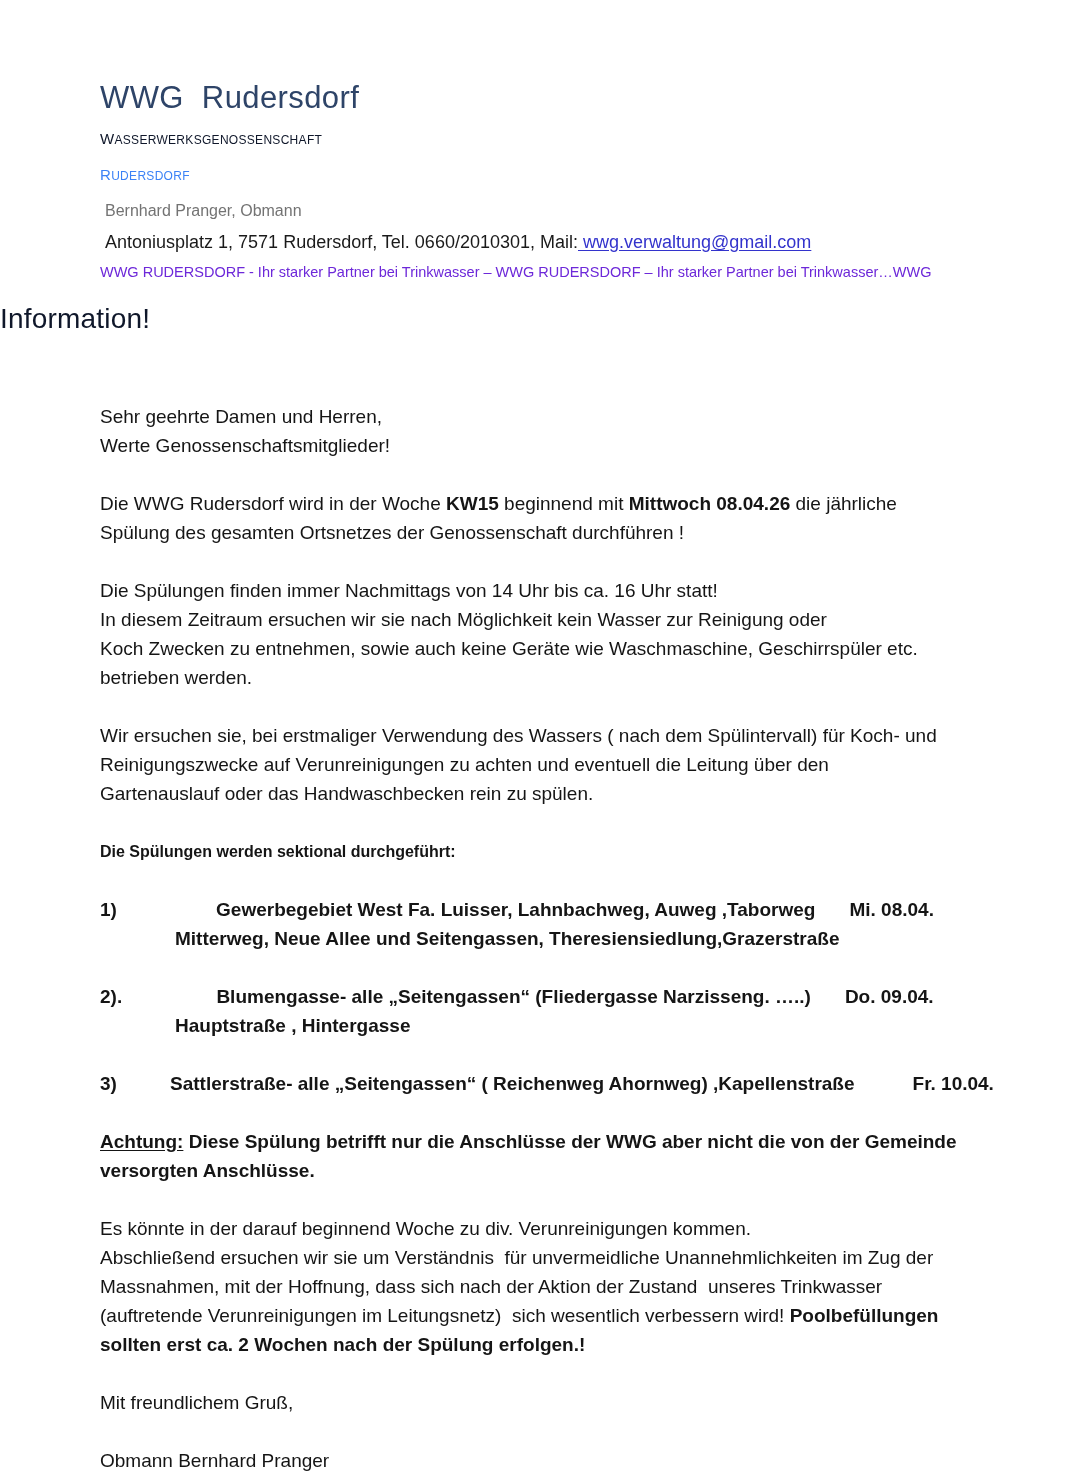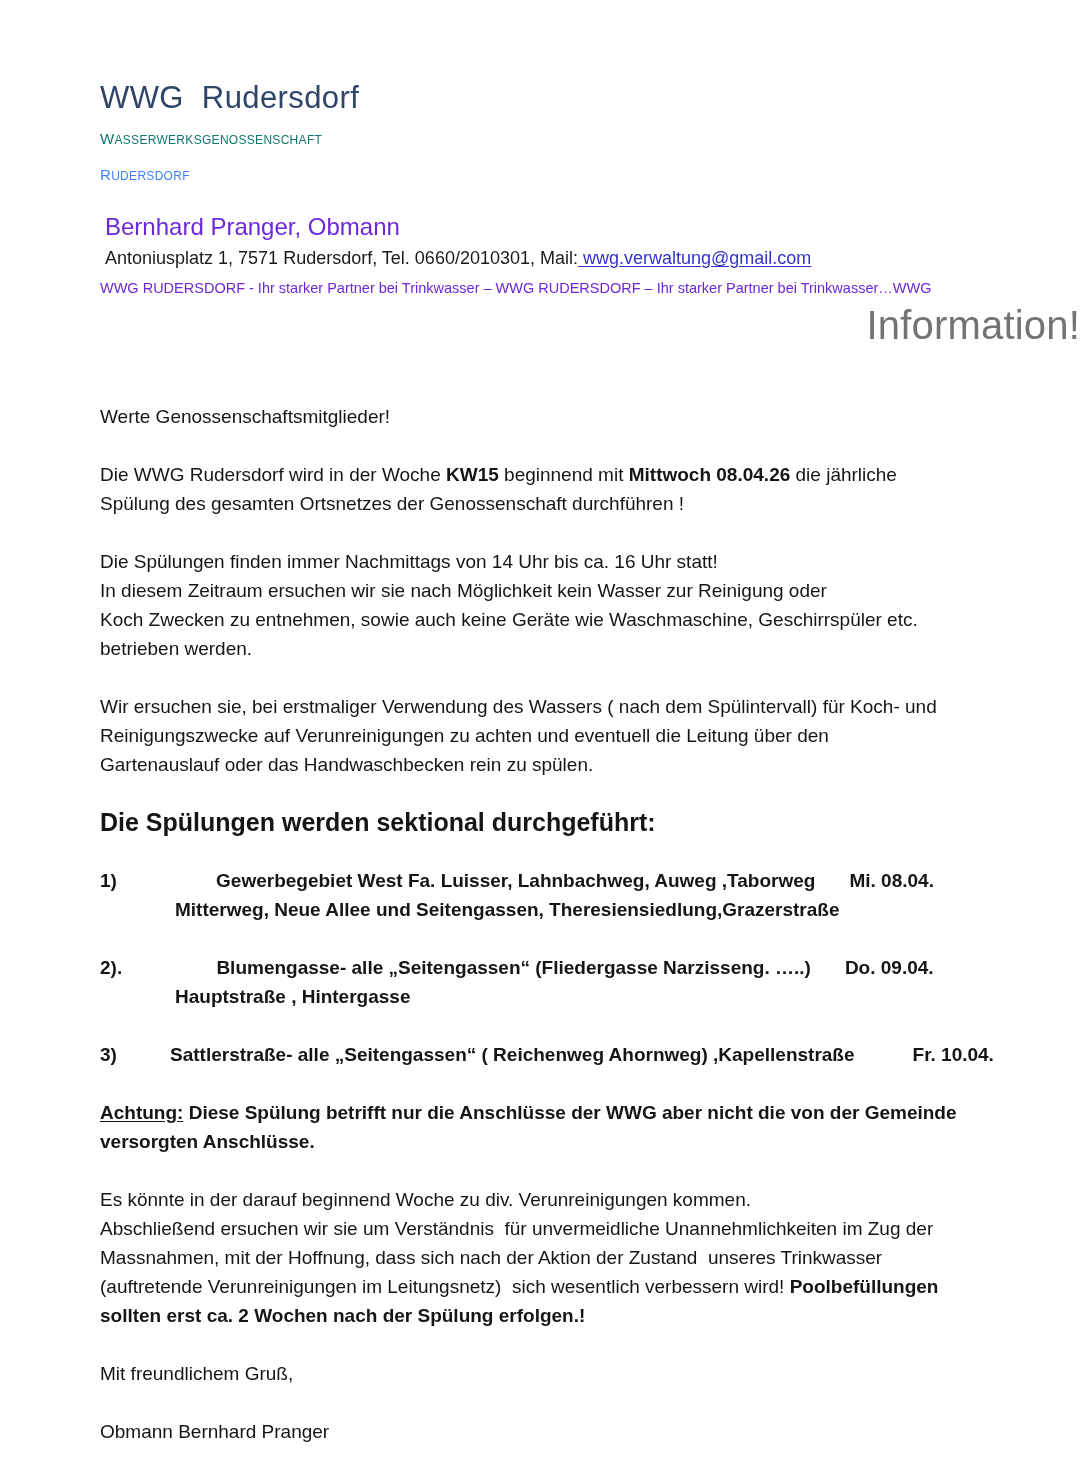--- a/index.html
+++ b/index.html
@@ -30,43 +30,43 @@
   .org-name {
     font-size: 31px;
     color: #2e4468;
     letter-spacing: 0.4px;
     line-height: 40px;
     font-weight: 400;
     white-space: pre;
   }
   .org-sub1 {
     font-size: 17px;
-    color: #0f766e;
+    color: #0f172a;
     line-height: 30px;
     letter-spacing: 0.3px;
     margin-top: 4px;
     font-variant: small-caps;
     text-transform: lowercase;
   }
   .org-sub1::first-letter { font-size: 21px; }
   .org-sub2 {
     font-size: 17px;
     color: #3b82f6;
     line-height: 30px;
     letter-spacing: 0.3px;
     margin-top: 4px;
     font-variant: small-caps;
     text-transform: lowercase;
   }
   .org-sub2::first-letter { font-size: 21px; }
   .contact-name {
-    font-size: 24px;
-    color: #6d28d9;
+    font-size: 16px;
+    color: #737373;
     line-height: 30px;
-    margin-top: 22px;
+    margin-top: 6px;
     padding-left: 5px;
   }
   .contact-line {
     font-size: 18px;
     color: #1a1a1a;
     line-height: 28px;
     margin-top: 2px;
     padding-left: 5px;
     white-space: nowrap;
   }
@@ -82,24 +82,24 @@
     margin-top: 4px;
     white-space: nowrap;
   }
 
   
   .doc-title {
     position: absolute;
     left: 0;
     top: 303px;
     width: 1080px;
-    text-align: right;
-    font-size: 40px;
+    text-align: left;
+    font-size: 28px;
     font-weight: 400;
-    color: #737373;
+    color: #0f172a;
     letter-spacing: 0.2px;
   }
 
   
   .body-area {
     position: absolute;
     left: 100px;
     top: 402px;
     width: 880px;
     font-size: 19px;
@@ -109,21 +109,21 @@
   .para { margin: 0 0 29px 0; }
   .line { white-space: pre-wrap; }
   b, .b { font-weight: bold; }
   .u-bold {
     font-weight: bold;
     text-decoration: underline;
     text-underline-offset: 2px;
   }
   .heading-bold {
     font-weight: bold;
-    font-size: 25px;
+    font-size: 16px;
     margin: 8px 0 29px 0;
   }
 
   
   .sect-list { margin: 0 0 0 0; }
   .sect-item {
     display: flex;
     align-items: flex-start;
     font-weight: bold;
     margin-bottom: 29px;
@@ -171,20 +171,21 @@
     <div class="contact-name">Bernhard Pranger, Obmann</div>
     <div class="contact-line"><span>Antoniusplatz 1, 7571 Rudersdorf, Tel. 0660/2010301, Mail:</span><a class="mail-link" href="#"> wwg.verwaltung@gmail.com</a></div>
     <div class="tagline">WWG RUDERSDORF -  Ihr starker Partner bei Trinkwasser – WWG RUDERSDORF – Ihr starker Partner bei Trinkwasser…WWG</div>
   </div>
 
   <div class="doc-title">Information!</div>
 
   <div class="body-area">
 
     <div class="para">
+      <div class="line">Sehr geehrte Damen und Herren,</div>
       <div class="line">Werte Genossenschaftsmitglieder!</div>
     </div>
 
     <div class="para">
       <div class="line"><span>Die WWG Rudersdorf wird in der Woche </span><b>KW15</b><span> beginnend mit </span><b>Mittwoch 08.04.26</b><span> die jährliche</span></div>
       <div class="line">Spülung des gesamten Ortsnetzes der Genossenschaft durchführen !</div>
     </div>
 
     <div class="para">
       <div class="line">Die Spülungen finden immer Nachmittags von 14 Uhr bis ca. 16 Uhr statt!</div>

